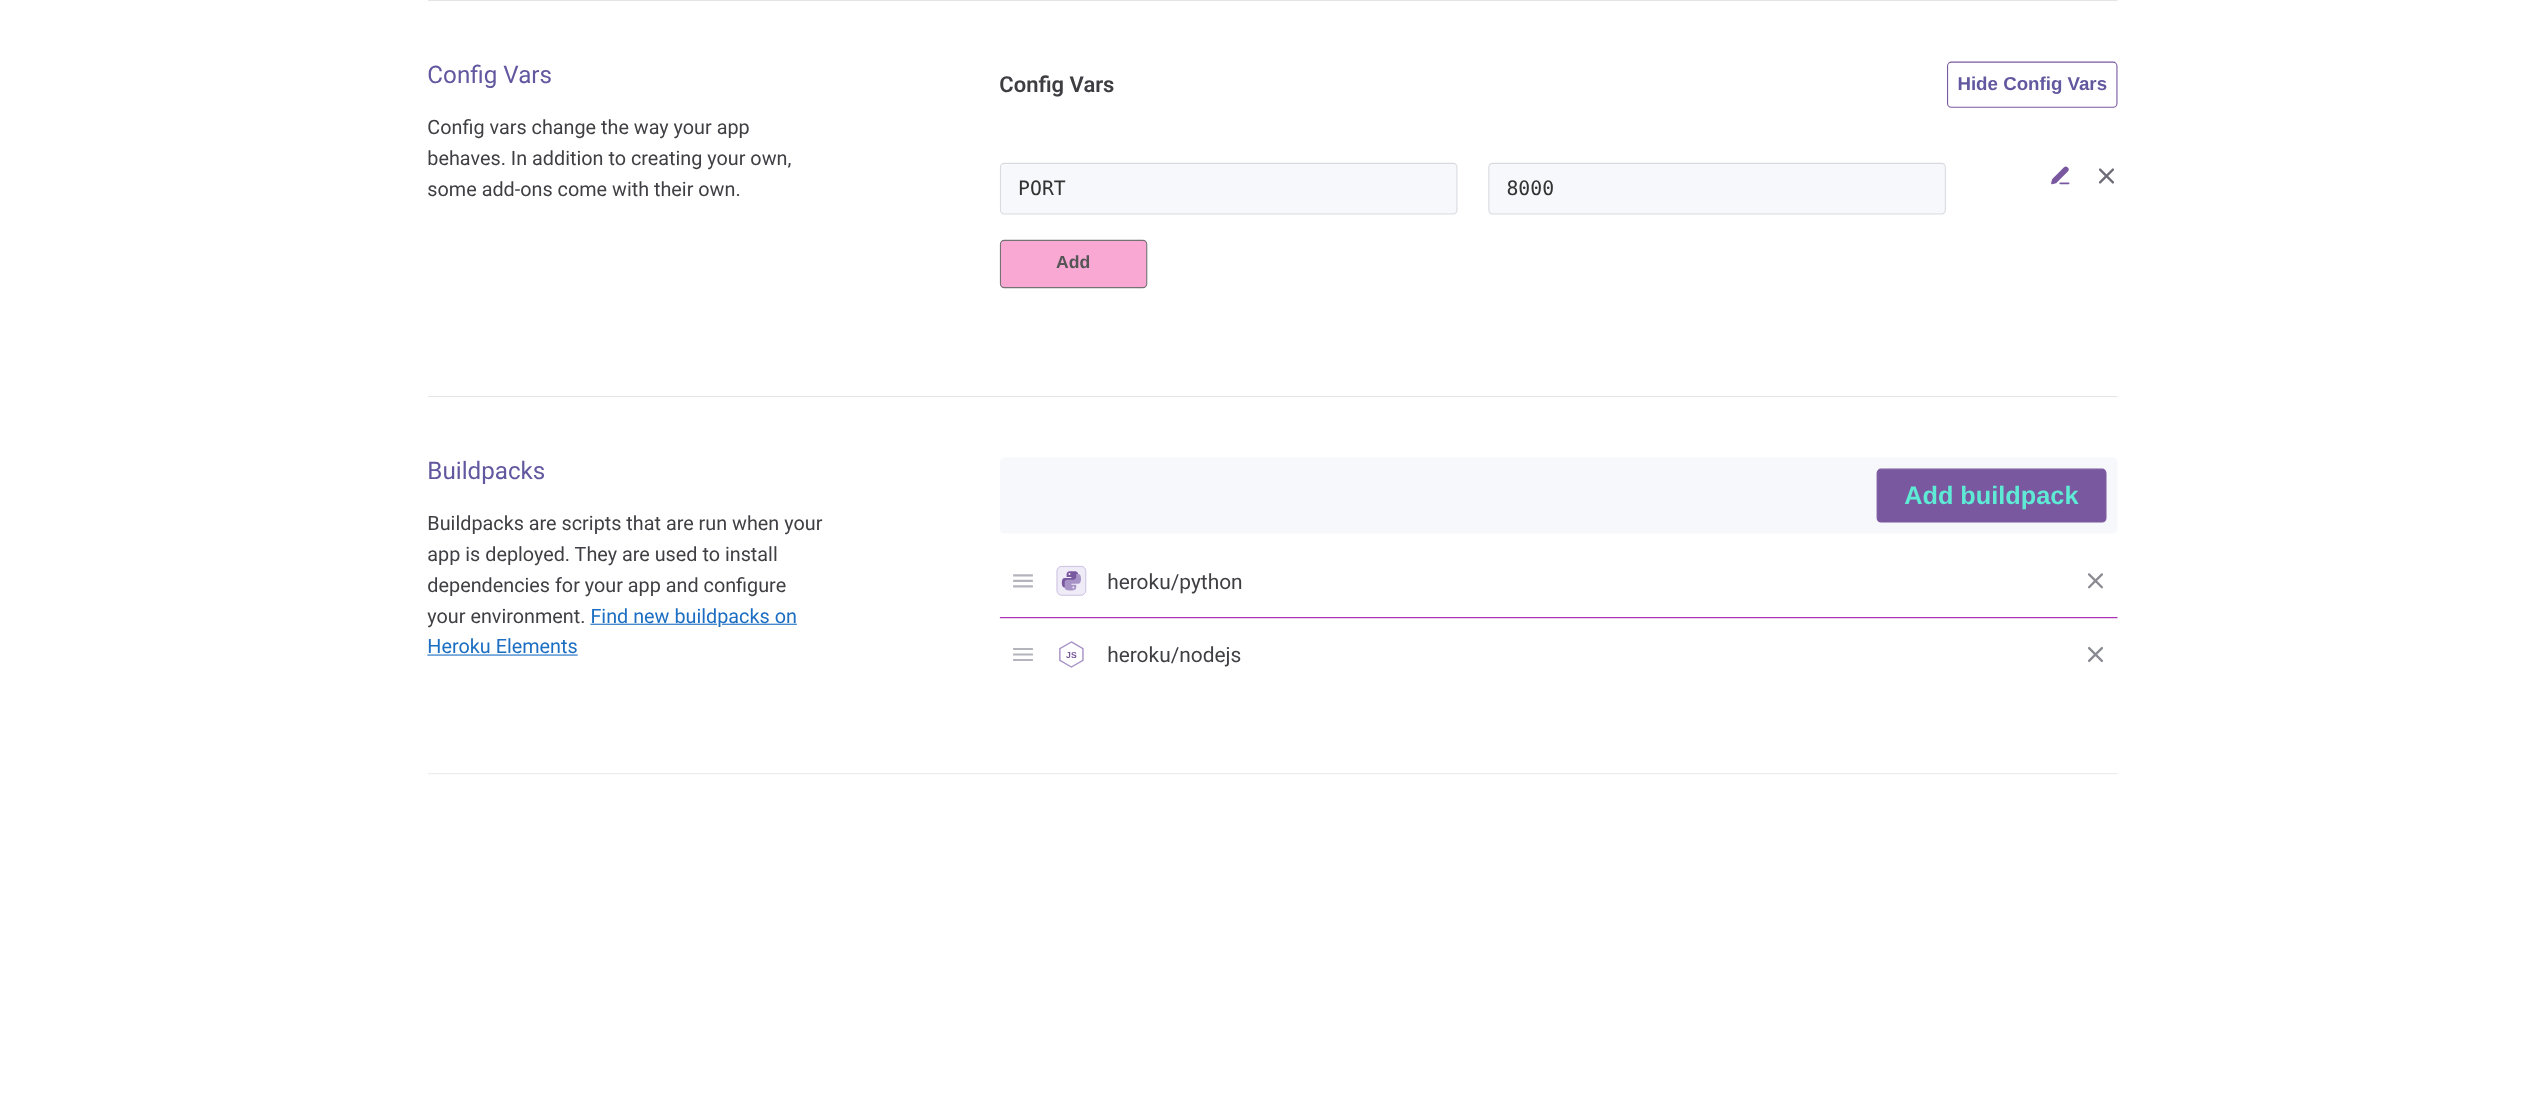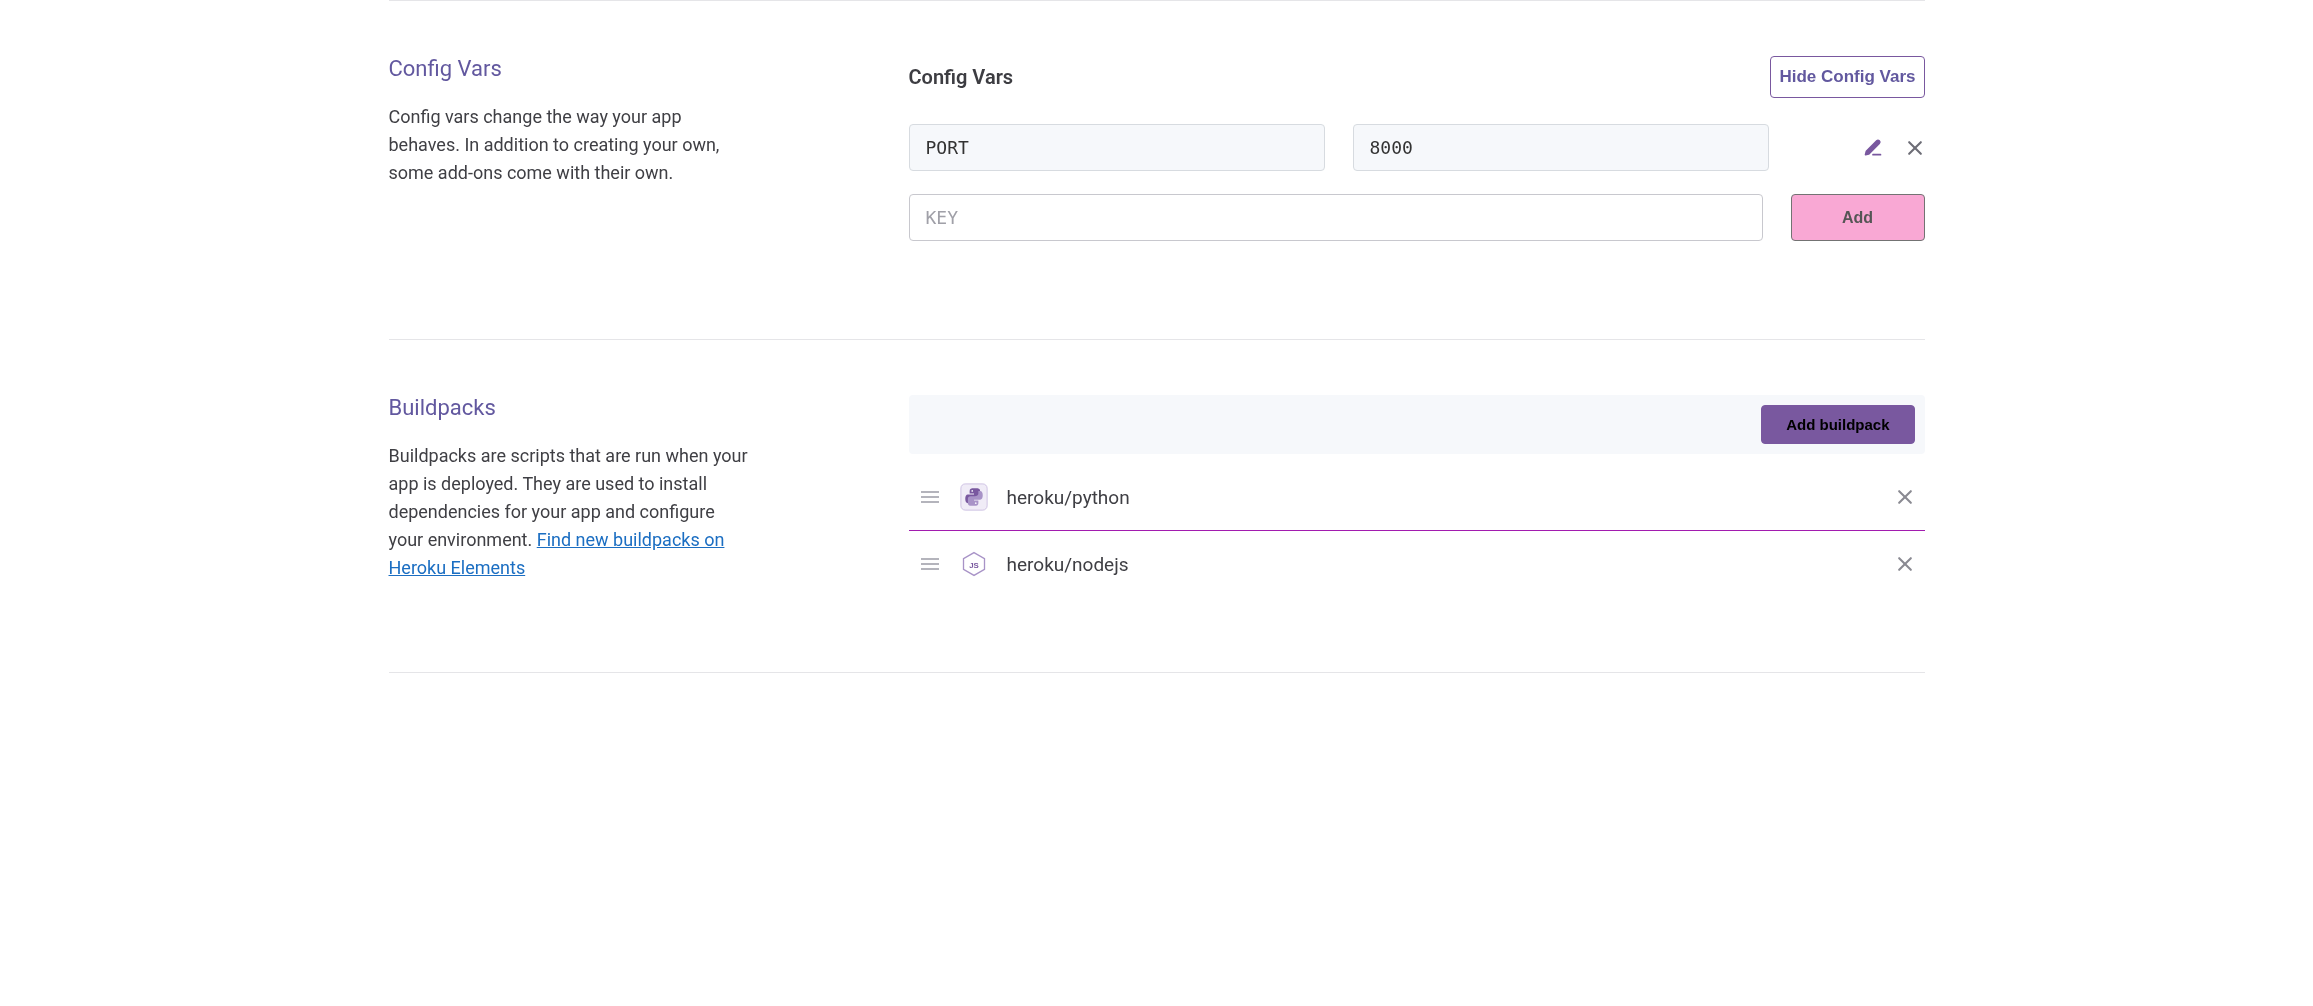--- a/index.html
+++ b/index.html
@@ -65,42 +65,43 @@
     color: #62589f;
     font-size: 17px;
     font-weight: 600;
     padding: 10px 8px;
     border-radius: 4px;
     cursor: pointer;
   }
   .btn-solid {
     background: #79589f;
     border: 1px solid #79589f;
-    color: #000000;
-    font-size: 15px;
+    color: #5eead4;
+    font-size: 23px;
     font-weight: 600;
     padding: 10px 24px;
     border-radius: 4px;
     cursor: pointer;
   }
   .cv-row {
     display: flex;
     align-items: stretch;
     gap: 28px;
     margin-bottom: 23px;
   }
   .cv-key, .cv-val {
     flex: 1;
     font-family: ui-monospace, SFMono-Regular, Menlo, Consolas, monospace;
     font-size: 18px;
     padding: 12px 16px;
     border: 1px solid #c8c8ce;
     border-radius: 4px;
     color: #333;
     min-width: 0;
+    margin-top: 24px;
   }
   .cv-key.readonly, .cv-val.readonly {
     background: #f6f8fb;
     border-color: #d7dbe0;
   }
   .cv-key::placeholder, .cv-val::placeholder {
     color: #a0a0a8;
   }
   .cv-actions {
     display: flex;
@@ -201,21 +202,20 @@
           <span class="icon-btn">
             <svg width="20" height="20" viewBox="0 0 24 24" fill="none" stroke="#6d6d76" stroke-width="2.5" stroke-linecap="round">
                 <line x1="5" y1="5" x2="19" y2="19"></line>
                 <line x1="19" y1="5" x2="5" y2="19"></line>
               </svg>
           </span>
         </div>
       </div>
 
       <div class="cv-row">
-        <input class="cv-key" type="text" placeholder="KEY" style="">
         <button class="btn-add">Add</button>
       </div>
     </div>
   </div>
 
   <hr class="hr">
 
   <div class="section">
     <div class="left">
       <h2 class="section-title">Buildpacks</h2>

